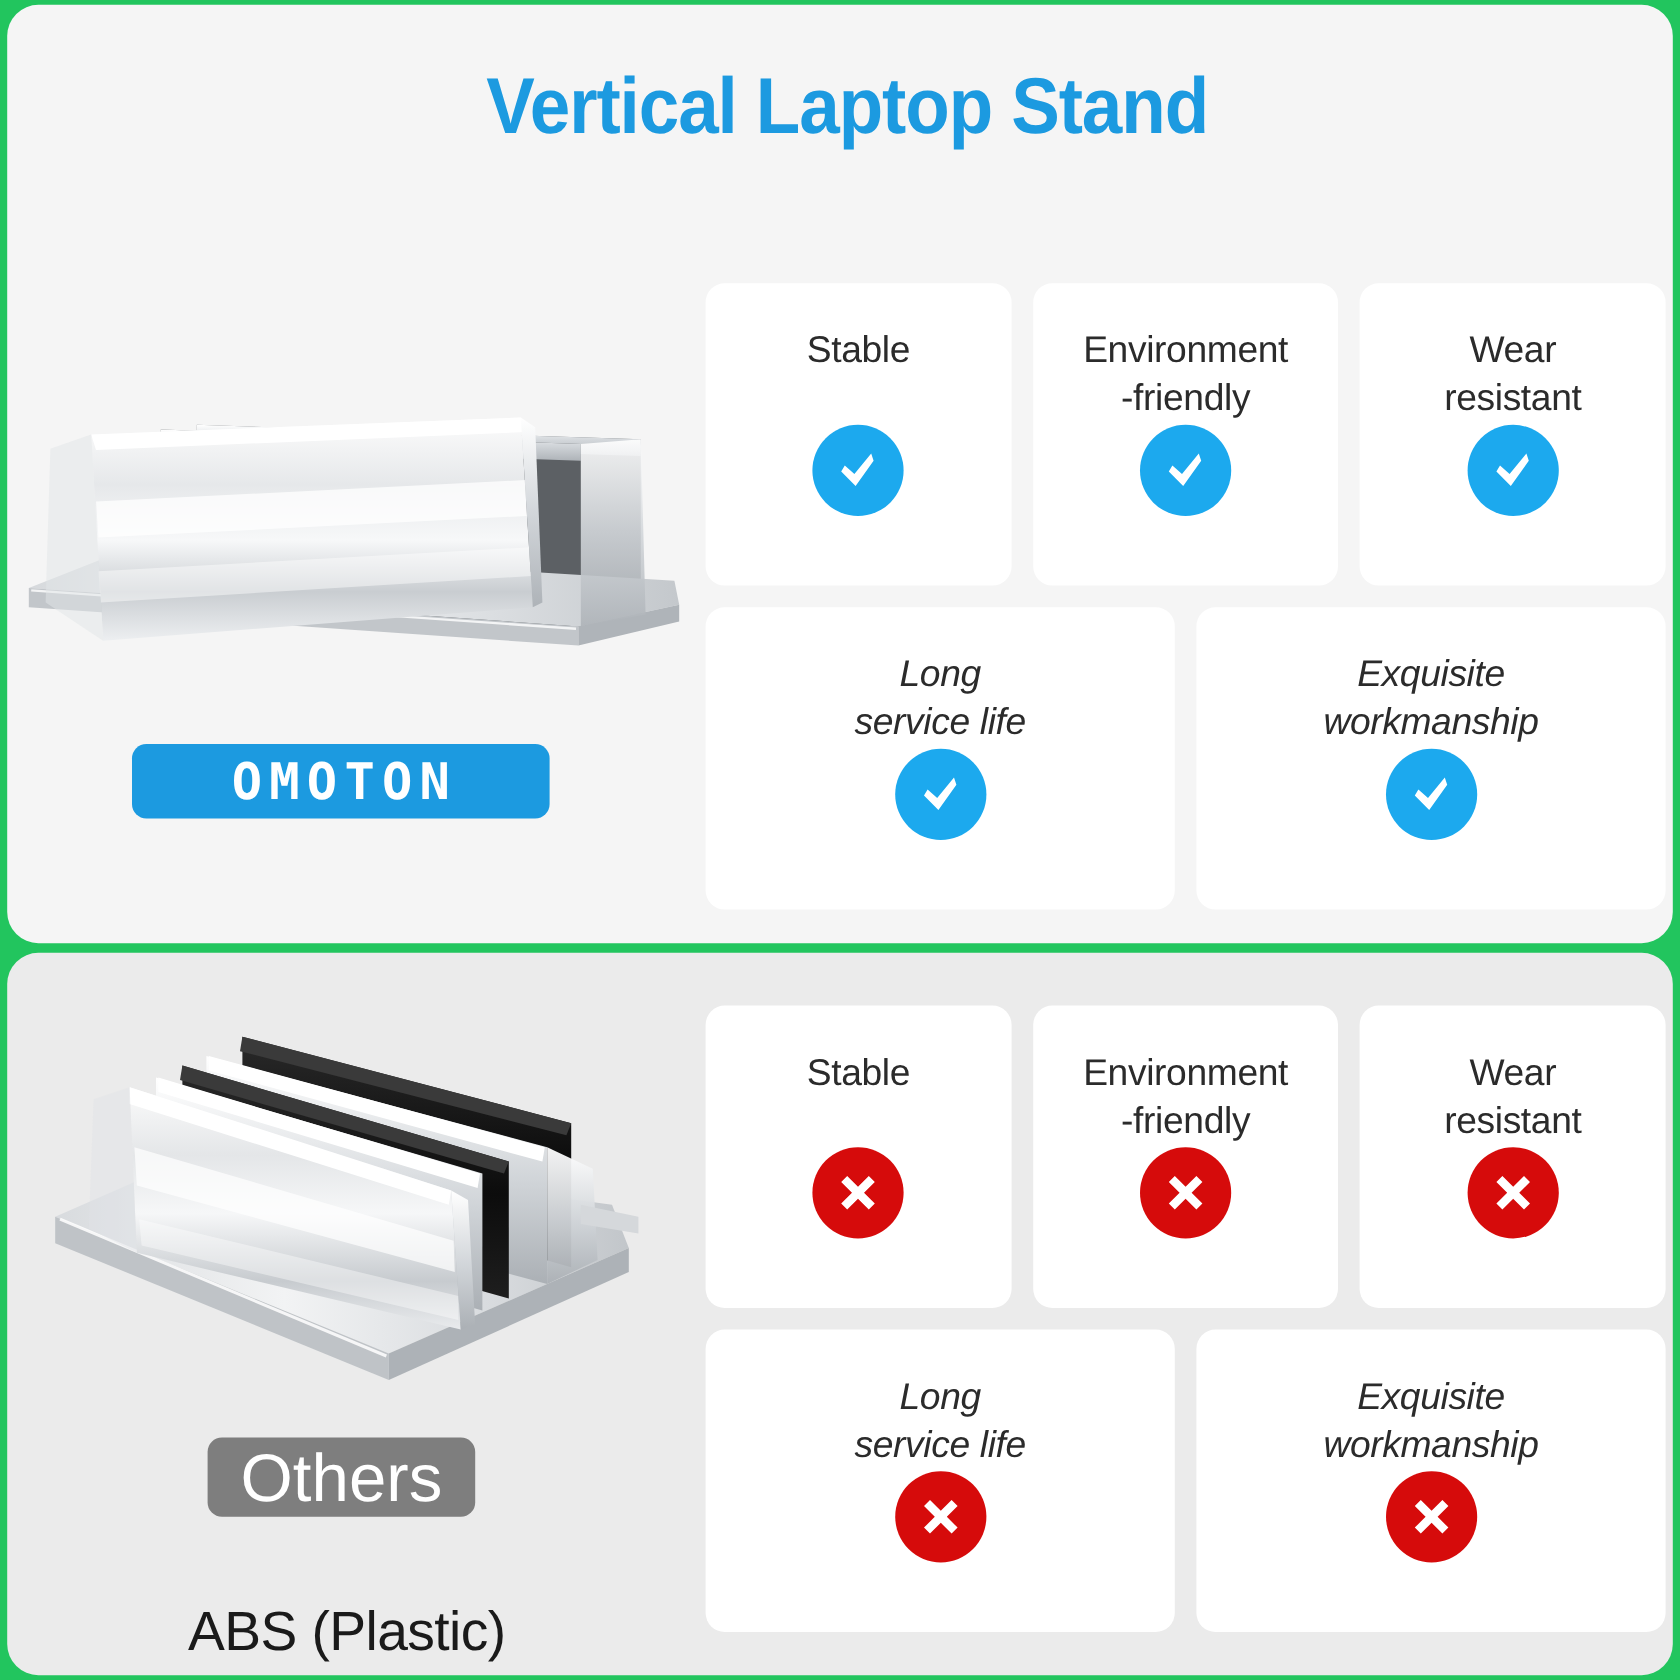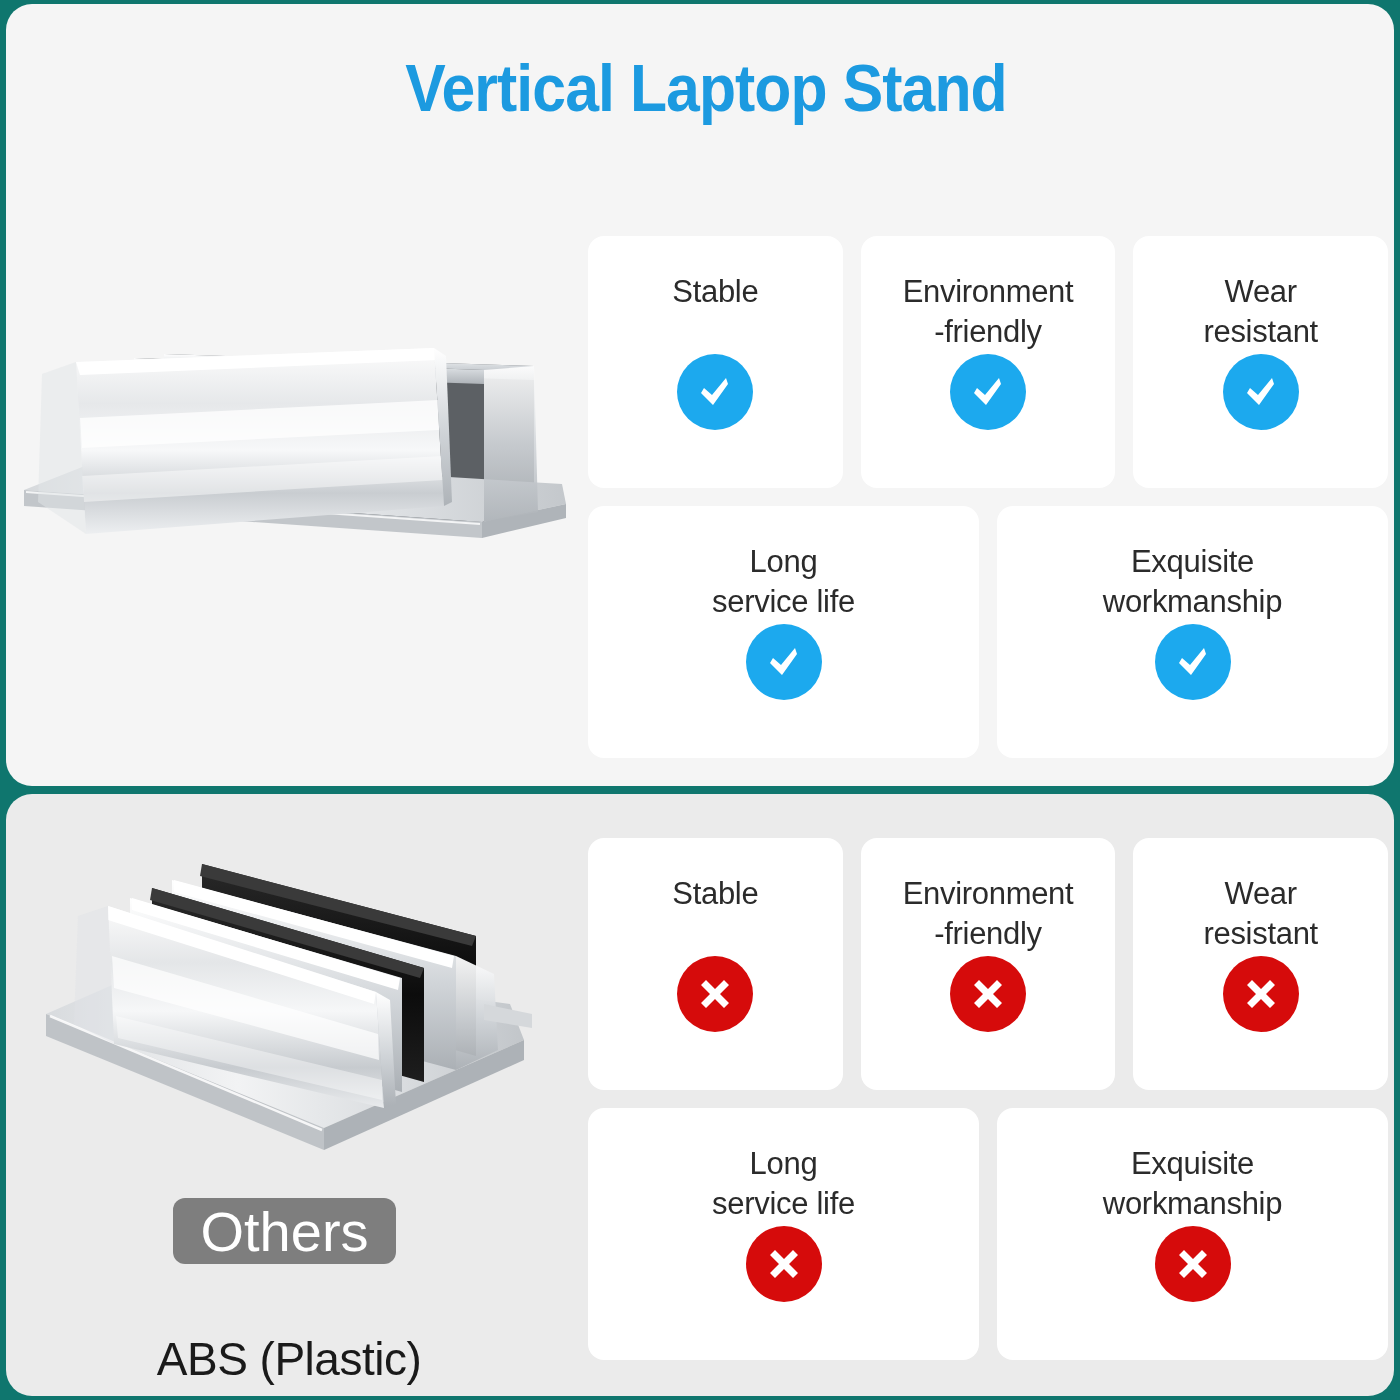--- a/index.html
+++ b/index.html
@@ -11,21 +11,21 @@
     width: 1400px;
     height: 1400px;
     font-family: "Liberation Sans", sans-serif;
     -webkit-font-smoothing: antialiased;
   }
   .page {
     position: relative;
     width: 1400px;
     height: 1400px;
     overflow: hidden;
-    background: #0f766e;
+    background: #22c55e;
   }
 
   
   .title {
     position: absolute;
     left: 0;
     top: 46px;
     width: 1400px;
     text-align: center;
     font-size: 66px;
@@ -123,21 +123,21 @@
     left: 582px;
     width: 800px;
   }
   .features-top    { top: 232px; }
 
   .frow {
     display: flex;
     gap: 18px;
     margin-bottom: 18px;
   }
-  .frow:last-child { margin-bottom: 0; }
+  .frow:last-child { margin-bottom: 0; font-style: italic; }
 
   .card {
     background: #FFFFFF;
     border-radius: 16px;
     height: 252px;
     display: flex;
     flex-direction: column;
     align-items: center;
     box-sizing: border-box;
     padding-top: 36px;
@@ -231,20 +231,21 @@
           <path d="M62 36 L420 22 L424 34 L66 49 Z" fill="#FFFFFF"></path>
 
           <path d="M420 22 L432 30 L438 176 L430 180 Z" fill="url(#alEdge)"></path>
 
           <path d="M62 36 L72 208 L24 176 L28 48 Z" fill="#E2E5E8" opacity="0.5"></path>
 
           <path d="M470 44 L520 40 L524 186 L470 196 Z" fill="url(#alEdge)" opacity="0.9"></path>
         </svg>
       </div>
 
+      <div class="badge badge-omoton">OMOTON</div>
 
     </div>
 
     <div class="features features-top">
       <div class="frow row3">
 
         <div class="card">
           <div class="card-label">Stable</div>
           <div class="mark yes">
             <svg width="44" height="44" viewBox="0 0 44 44" xmlns="http://www.w3.org/2000/svg">

